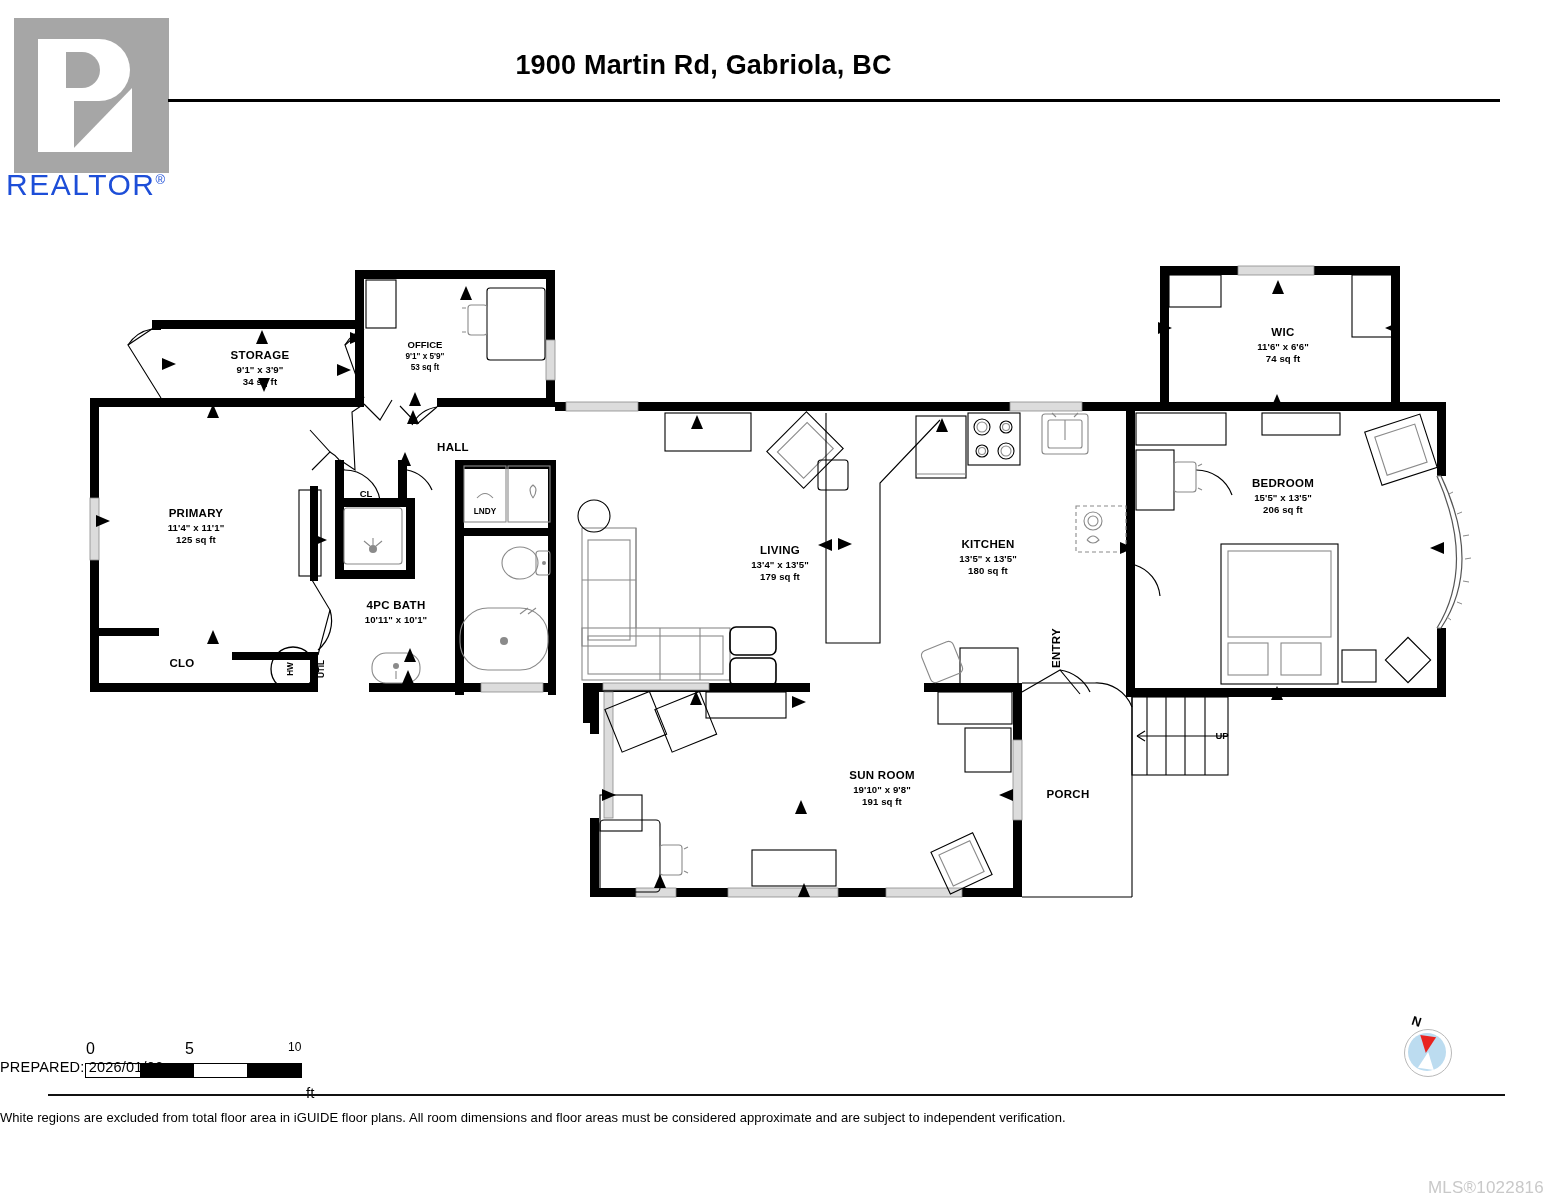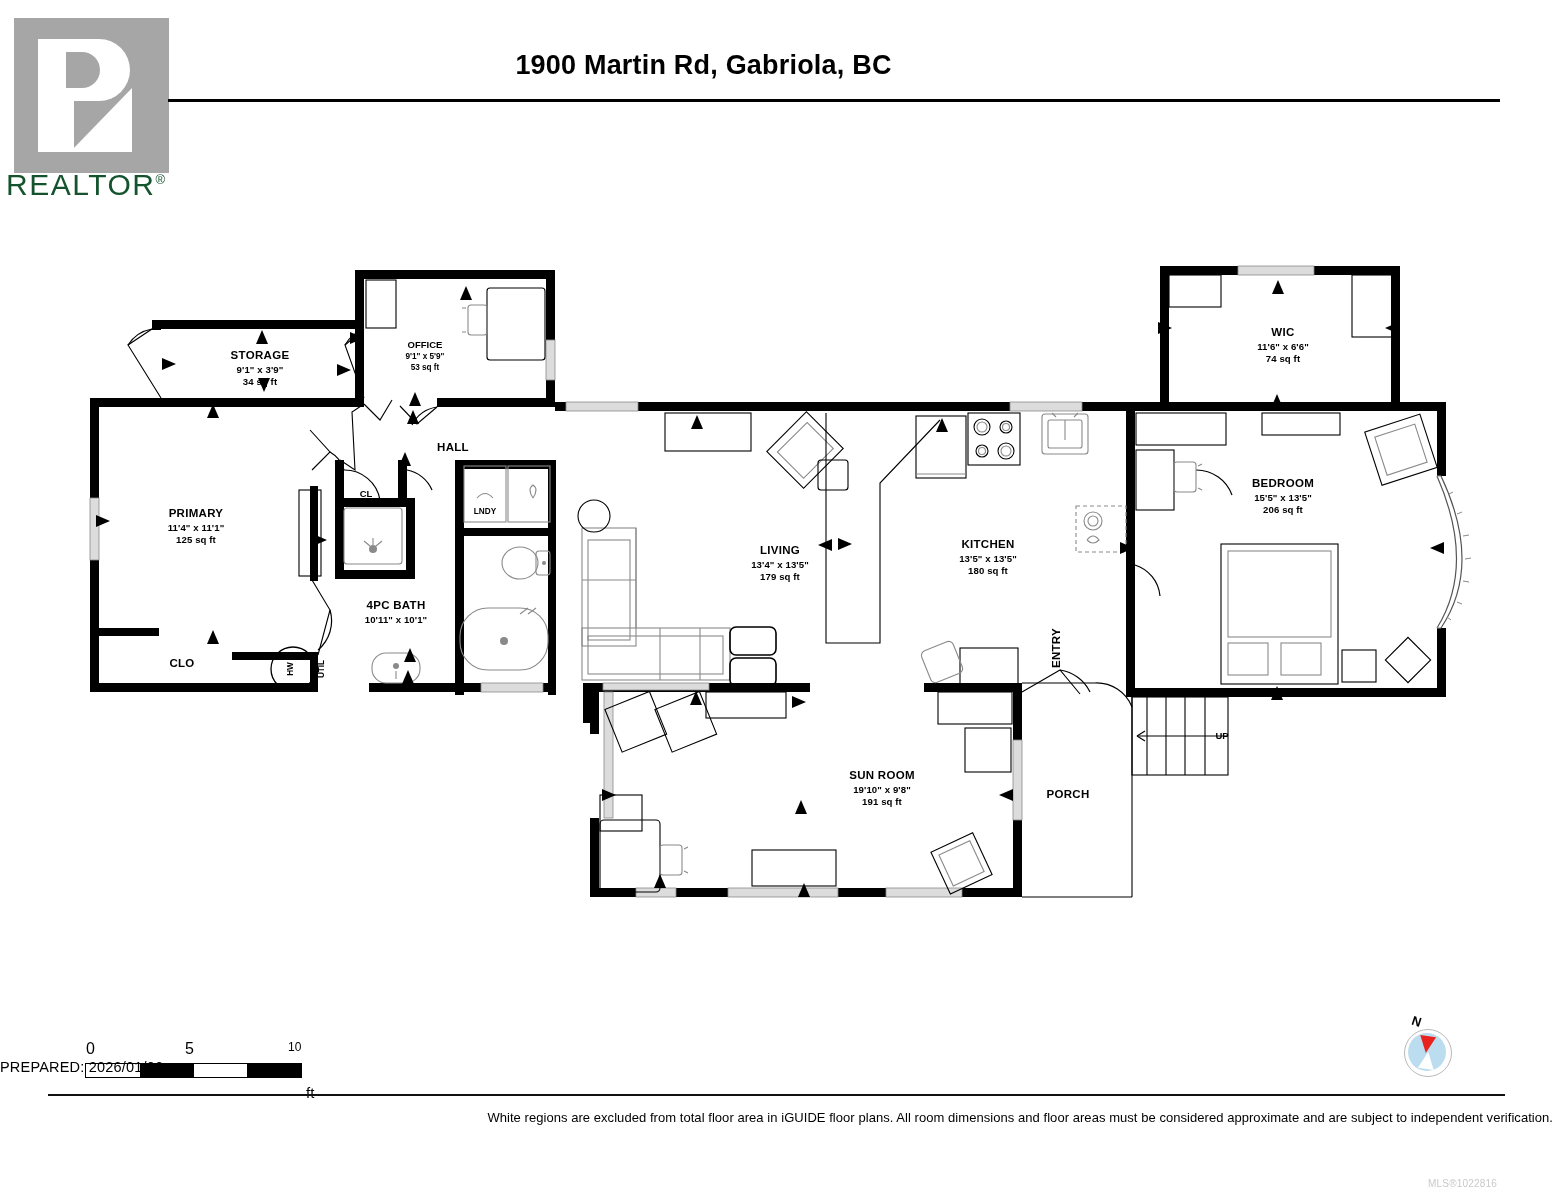--- a/index.html
+++ b/index.html
@@ -15,21 +15,21 @@
   #realtor-logo .rbar{position:absolute;left:24px;top:21px;width:36px;height:113px;background:#fff;}
   #realtor-logo .rbowl{position:absolute;left:52px;top:21px;width:64px;height:62px;
                        background:#fff;border-radius:0 40px 40px 0;}
   #realtor-logo .rhole{position:absolute;left:52px;top:34px;width:34px;height:36px;
                        background:#a6a6a6;border-radius:0 22px 22px 0;}
   #realtor-logo .rleg{position:absolute;left:56px;top:70px;width:0;height:0;
                       border-left:0 solid transparent;
                       border-top:64px solid transparent;
                       border-right:62px solid #fff;}
   #realtor-word{position:absolute;left:6px;top:168px;font-size:30px;letter-spacing:1.5px;
-                color:#14532d;font-family:"Liberation Sans",sans-serif;font-weight:400;}
+                color:#1d4ed8;font-family:"Liberation Sans",sans-serif;font-weight:400;}
   #realtor-word sup{font-size:13px;vertical-align:super;}
 
   #title{position:absolute;left:0;top:50px;width:1407px;text-align:center;
          font-size:27px;font-weight:bold;letter-spacing:0.2px;}
   #titlerule{position:absolute;left:168px;top:99px;width:1332px;height:3px;background:#000;}
 
   #areas{position:absolute;left:690px;top:110px;font-size:14.5px;line-height:23px;}
   #areas .lbl{font-weight:bold;display:inline-block;width:90px;}
   #areas .val{display:inline-block;}
   #areas .row2{margin-left:90px;}
@@ -59,23 +59,23 @@
   #compass .nred{position:absolute;left:15px;top:7px;width:0;height:0;
                  border-left:8px solid transparent;border-right:8px solid transparent;
                  border-bottom:17px solid #e8231f;transform:rotate(188deg);}
   #compass .swht{position:absolute;left:15px;top:23px;width:0;height:0;
                  border-left:8px solid transparent;border-right:8px solid transparent;
                  border-top:17px solid #ffffff;transform:rotate(188deg);}
   #compass-n{position:absolute;left:1412px;top:1014px;font-size:13px;font-weight:bold;
              transform:rotate(18deg);}
 
   #footrule{position:absolute;left:48px;top:1094px;width:1457px;height:2px;background:#111;}
-  #disclaimer{position:absolute;left:0;top:1110px;width:1553px;text-align:right;
+  #disclaimer{position:absolute;left:0;top:1110px;width:1553px;text-align:left;
               font-size:13px;letter-spacing:0.05px;}
-  #mls{position:absolute;left:1428px;top:1178px;font-size:10px;color:#c9c9c9;
+  #mls{position:absolute;left:1428px;top:1178px;font-size:17px;color:#c9c9c9;
        letter-spacing:0.2px;}
 
   
   .rmname{font-family:"Liberation Sans",sans-serif;font-size:11.5px;font-weight:bold;
           letter-spacing:0.3px;text-anchor:middle;fill:#000;}
   .rmdim{font-family:"Liberation Sans",sans-serif;font-size:9.6px;font-weight:bold;
          letter-spacing:0.1px;text-anchor:middle;fill:#000;}
   .rmsmall{font-family:"Liberation Sans",sans-serif;font-size:9.5px;font-weight:bold;
            text-anchor:middle;fill:#000;}
   .rmtiny{font-family:"Liberation Sans",sans-serif;font-size:8.2px;font-weight:bold;

